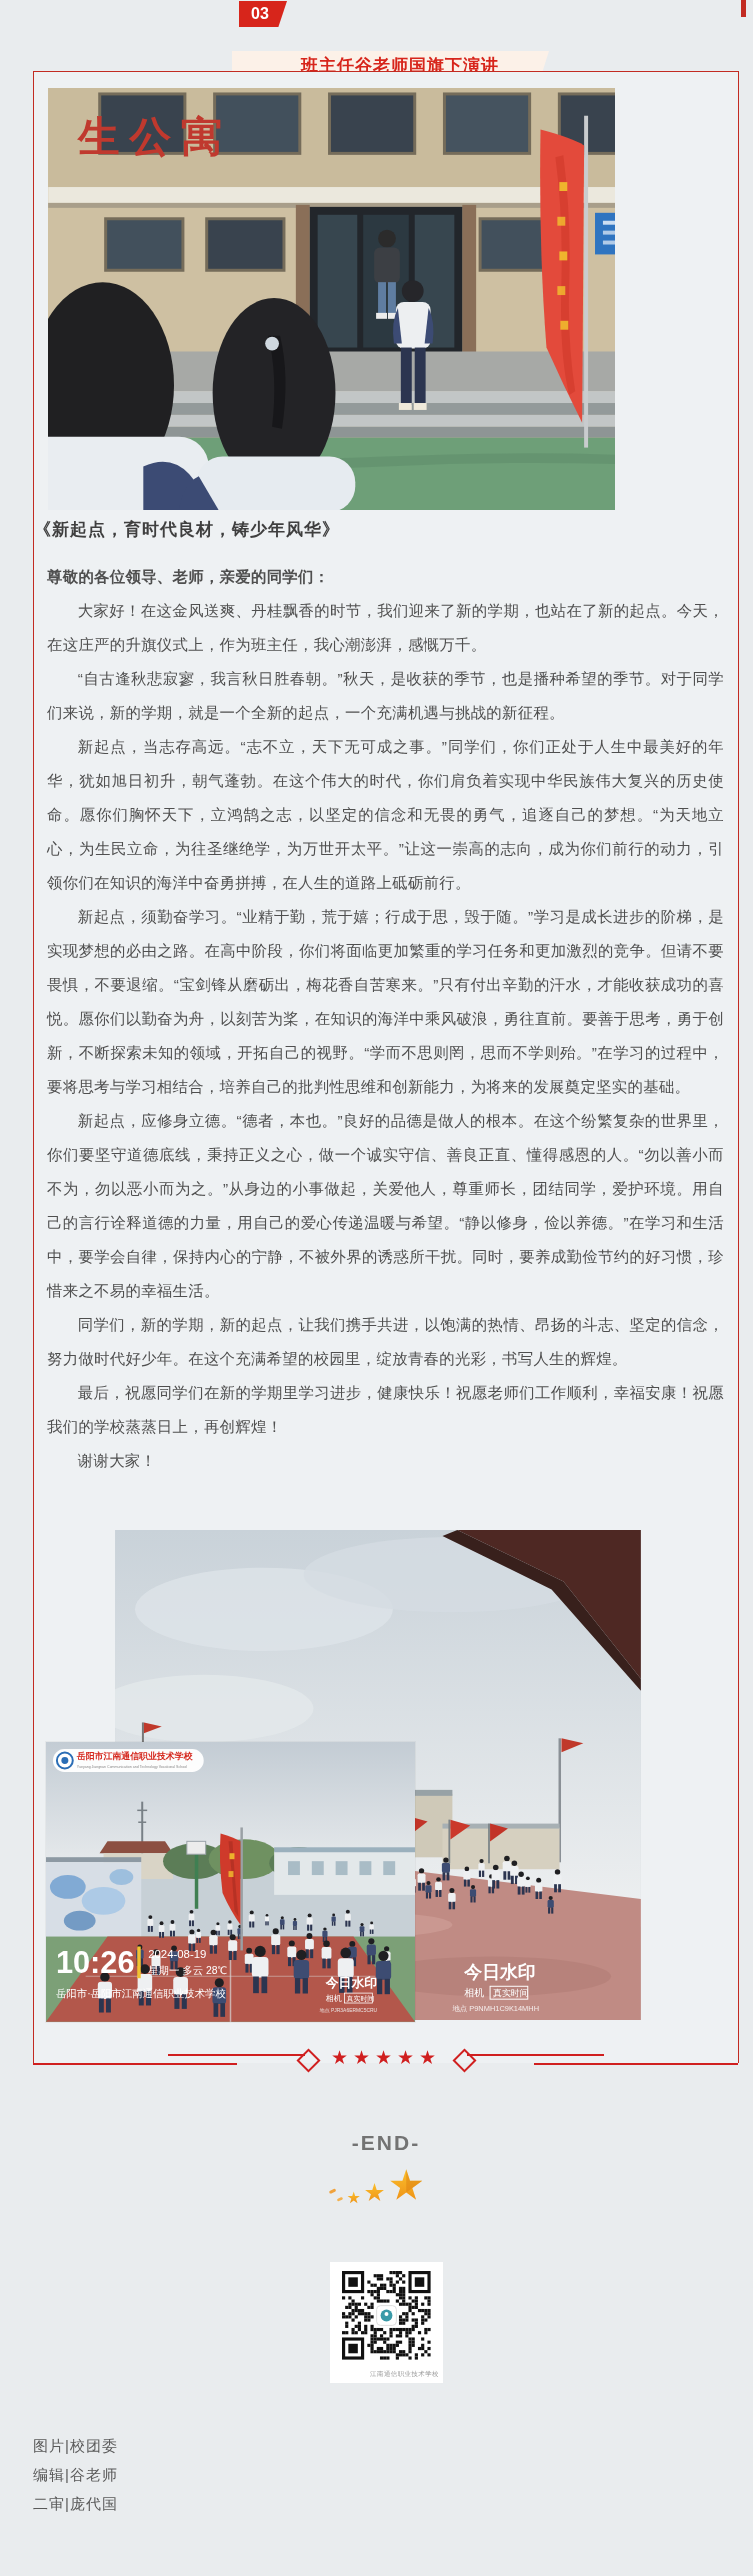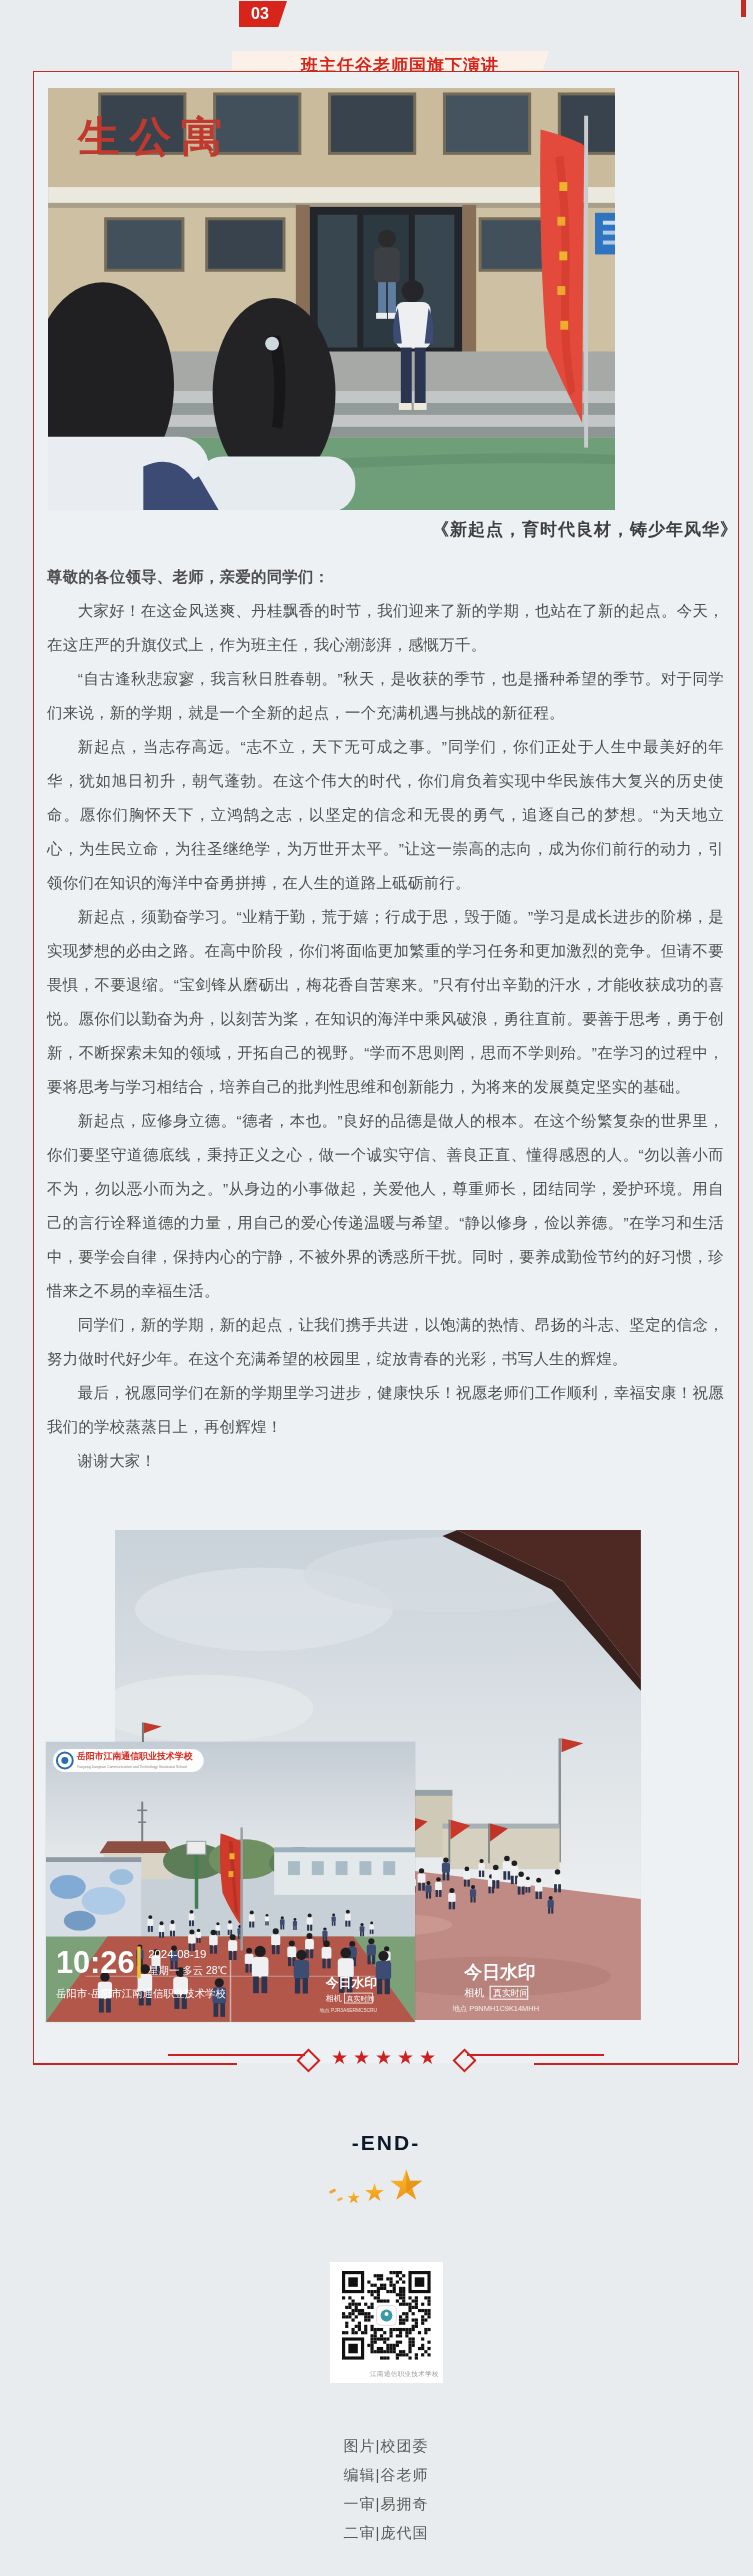--- a/index.html
+++ b/index.html
@@ -5,39 +5,39 @@
   html,body{margin:0;padding:0;}
   body{width:754px;height:2576px;position:relative;background:#e9ecee;font-family:"Liberation Sans",sans-serif;overflow:hidden;}
   
   .hdr-banner{position:absolute;left:232px;top:4px;width:317px;height:30px;background:#fcf1e8;clip-path:polygon(0 0,100% 0,97% 100%,0 100%);margin-top:47px;}
   .hdr-title{position:absolute;left:69px;top:0;right:6px;line-height:30px;color:#d7251b;font-weight:bold;font-size:17px;letter-spacing:1px;white-space:nowrap;}
   .hdr-badge{position:absolute;left:239px;top:1px;width:48px;height:26px;background:#d7251b;clip-path:polygon(0 0,100% 0,82% 100%,0 100%);color:#fff;font-weight:bold;font-size:16px;display:flex;align-items:center;justify-content:center;padding-right:6px;box-sizing:border-box;}
   .hdr-dash{position:absolute;left:741px;top:0;width:5px;height:17px;background:#c22b22;}
   
   .card{position:absolute;left:33px;top:71px;width:706px;height:1992px;border:1.5px solid #c22b22;border-bottom:none;background:#eef1f3;box-sizing:border-box;}
   .photo1{position:absolute;left:14px;top:16px;width:567px;height:422px;overflow:hidden;background:#cec0a2;}
-  .caption{position:absolute;left:0;top:446px;width:100%;text-align:right;font-size:17px;font-weight:bold;color:#3f3f3f;letter-spacing:1px;font-family:Liberation Serif, serif;}
+  .caption{position:absolute;left:0;top:446px;width:100%;text-align:left;font-size:17px;font-weight:bold;color:#3f3f3f;letter-spacing:1px;font-family:Liberation Serif, serif;}
   .speech{position:absolute;left:13px;top:488px;width:677px;font-size:15.4px;line-height:34px;color:#4f4f4f;text-align:justify;letter-spacing:0.3px;}
   .speech p{margin:0;text-indent:2em;}
   .speech p.flush{text-indent:0;font-weight:bold;}
   
   .collage{position:absolute;left:0;top:1456px;width:100%;height:501px;}
   .photo-big{position:absolute;left:81px;top:2px;width:526px;height:490px;overflow:hidden;background:#d3dade;}
   .photo-small{position:absolute;left:12px;top:214px;width:369px;height:280px;overflow:hidden;background:#c7d0d6;box-shadow:0 0 0 1px rgba(0,0,0,.04);}
   
   .dv{position:absolute;background:#d01f1f;height:2px;}
   .dv-diamond{position:absolute;width:13px;height:13px;border:2px solid #d01f1f;transform:rotate(45deg);background:transparent;}
   .dv-stars{position:absolute;left:33px;top:2046px;width:706px;text-align:center;color:#d01f1f;font-size:19px;letter-spacing:5px;}
   
-  .end-label{position:absolute;left:33px;top:2131px;width:706px;text-align:center;color:#0f172a;font-weight:bold;font-size:21px;letter-spacing:2px;}
+  .end-label{position:absolute;left:33px;top:2131px;width:706px;text-align:center;color:#737373;font-weight:bold;font-size:21px;letter-spacing:2px;}
   .end-stars{position:absolute;left:321px;top:2166px;}
   .qr-box{position:absolute;left:330px;top:2262px;width:113px;height:121px;background:#ffffff;}
   .qr-box svg{position:absolute;left:12px;top:9px;}
   .qr-caption{position:absolute;right:4px;bottom:4px;font-size:6.4px;color:#9a9a9a;letter-spacing:0.5px;}
-  .credits{position:absolute;left:33px;top:2431px;width:706px;text-align:center;color:#595959;font-size:15px;line-height:29px;letter-spacing:1px;}
+  .credits{position:absolute;left:33px;top:2431px;width:706px;color:#595959;font-size:15px;line-height:29px;letter-spacing:1px;}
   svg text{font-family:"Liberation Sans",sans-serif;}
 </style>
 </head>
 <body>
 
 <div class="hdr-banner">
   <div class="hdr-title">班主任谷老师国旗下演讲</div>
 </div>
 <div class="hdr-badge">03</div>
 <div class="hdr-dash"></div>
@@ -1014,16 +1014,15 @@
     <rect x="35" y="35" width="20" height="20" rx="4" fill="#ffffff" stroke="#dddddd"></rect>
     <circle cx="45" cy="45" r="6" fill="#3a9aa8"></circle>
     <circle cx="45" cy="43.5" r="2" fill="#ffffff"></circle>
   </svg>
   <div class="qr-caption">江南通信职业技术学校</div>
 </div>
 
 <div class="credits">
   <div>图片|校团委</div>
   <div>编辑|谷老师</div>
-  <div>一审|易拥奇</div>
   <div>二审|庞代国</div>
 </div>
 
 
 </body></html>

